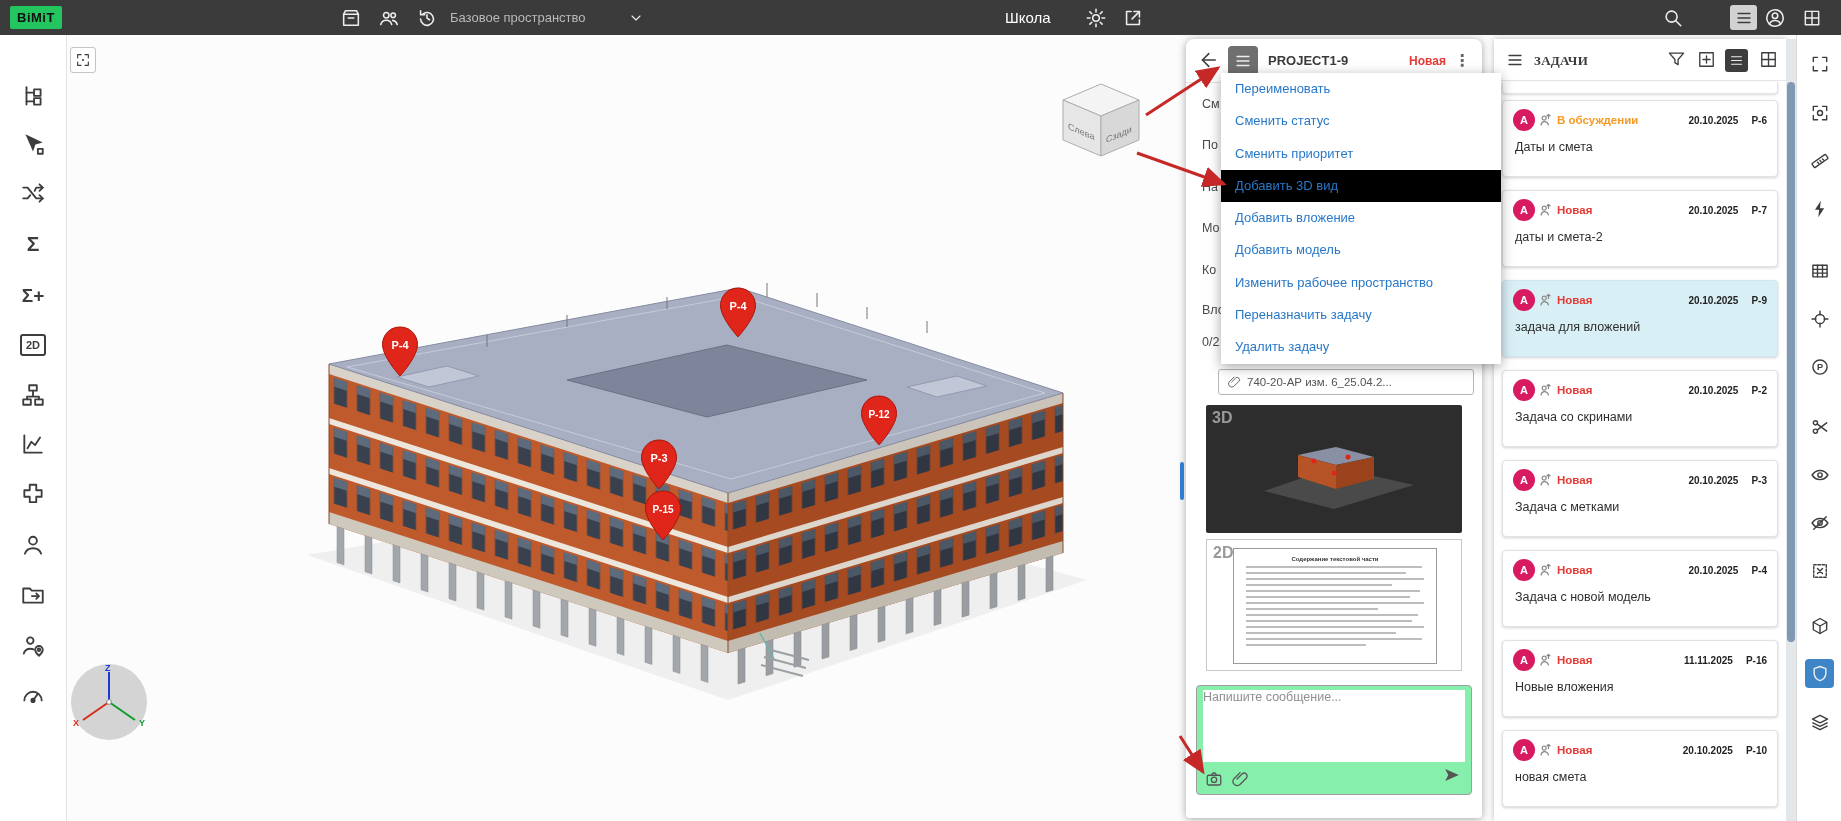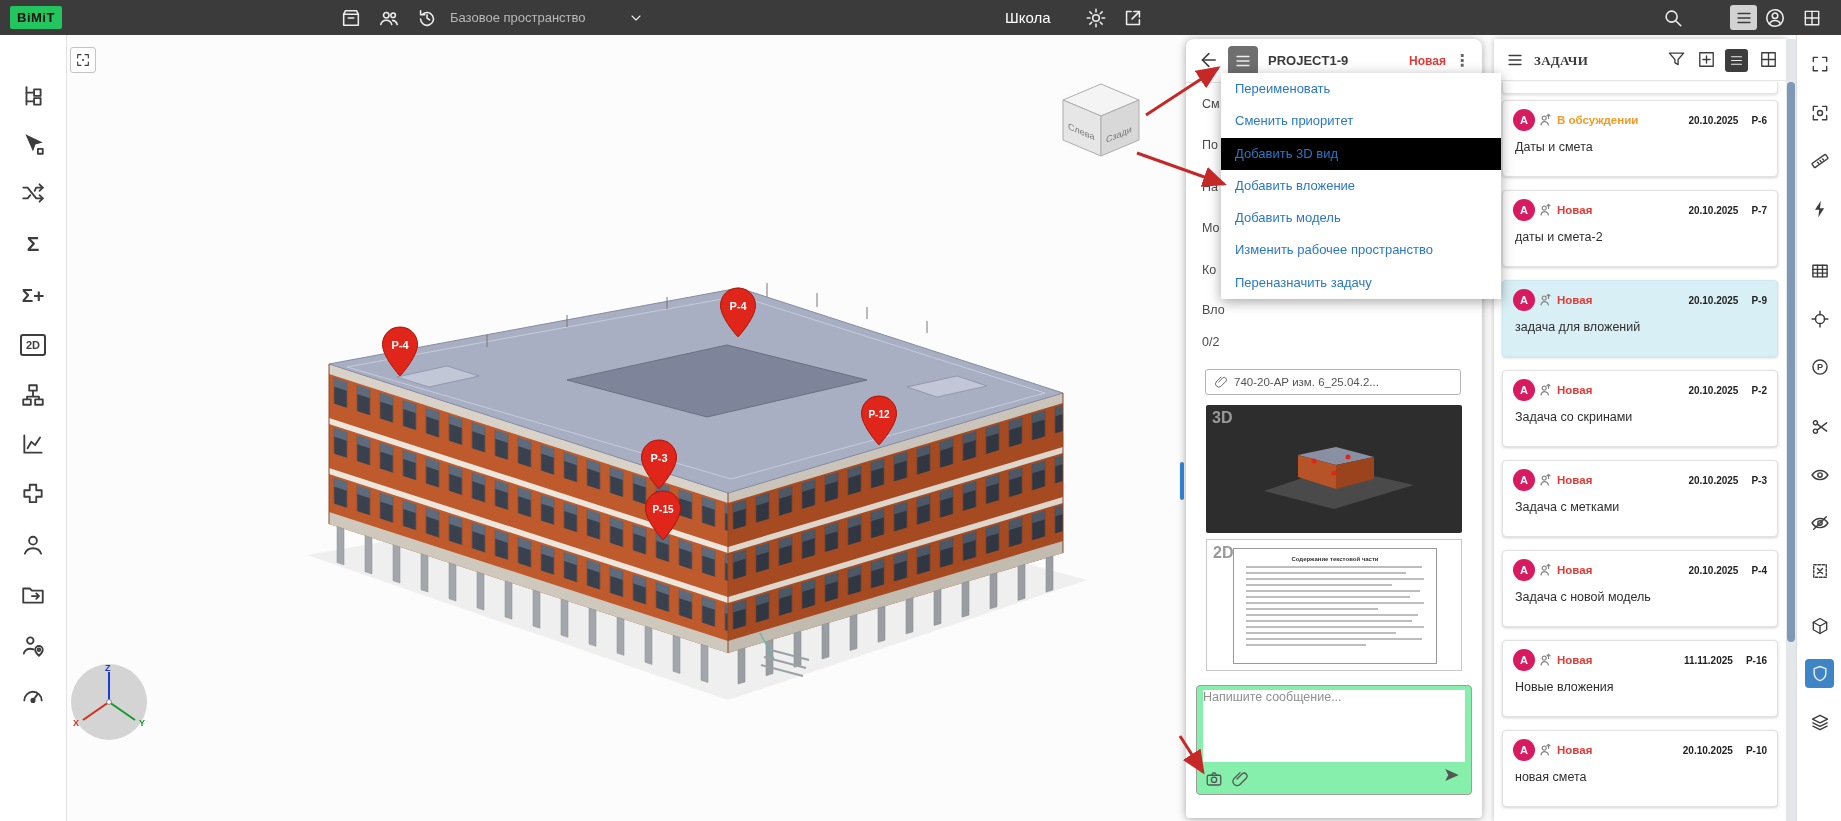--- a/index.html
+++ b/index.html
@@ -16,21 +16,21 @@
 .lbar{left:0;top:35px;width:67px;height:786px;background:#fff;border-right:1px solid #e2e2e2;z-index:15;}
 .lic{position:absolute;left:13px;width:40px;height:40px;display:flex;align-items:center;justify-content:center;border-radius:4px;}
 
 .rbar{left:1796px;top:35px;width:45px;height:786px;background:#fff;border-left:1px solid #dcdcdc;z-index:22;}
 .ric{position:absolute;left:8px;width:29px;height:29px;display:flex;align-items:center;justify-content:center;border-radius:4px;}
 .ric.active{background:#3d85c6;}
 
 .dpanel{left:1186px;top:39px;width:296px;height:779px;background:#fff;border-radius:8px 8px 4px 4px;box-shadow:0 1px 8px rgba(0,0,0,.35);z-index:20;}
 .dhead{position:absolute;left:0;top:0;width:100%;height:44px;border-bottom:1px solid #e4e4e4;}
 .frag{position:absolute;left:16px;font-size:12.5px;color:#4a4a4a;white-space:nowrap;}
-.chip{position:absolute;left:19px;top:330px;width:256px;height:26px;border:1px solid #b5b5b5;border-radius:3px;display:flex;align-items:center;gap:6px;padding:0 8px;font-size:11.5px;color:#555;white-space:nowrap;overflow:hidden;}
+.chip{position:absolute;left:32px;top:330px;width:256px;height:26px;border:1px solid #b5b5b5;border-radius:3px;display:flex;align-items:center;gap:6px;padding:0 8px;font-size:11.5px;color:#555;white-space:nowrap;overflow:hidden;}
 .prev3d{position:absolute;left:20px;top:366px;width:256px;height:128px;background:#2d2d2d;border-radius:2px;}
 .prev2d{position:absolute;left:20px;top:500px;width:256px;height:132px;background:#fff;border:1px solid #c9c9c9;}
 .plabel{position:absolute;left:6px;top:4px;font-size:16px;font-weight:bold;color:#999;}
 .docpage{position:absolute;left:26px;top:8px;width:204px;height:116px;border:1px solid #9a9a9a;background:#fff;overflow:hidden;}
 .doctitle{margin-top:7px;text-align:center;font-size:6px;font-weight:bold;color:#333;}
 .docline{height:2px;background:#bdbdbd;margin:4px 10px 0 12px;}
 .msgbox{position:absolute;left:10px;top:646px;width:276px;height:110px;border:1.5px solid #9e9e9e;border-radius:4px;background:#86efac;}
 .msgbox textarea{position:absolute;left:6px;top:4px;width:262px;height:72px;border:none;outline:none;resize:none;font-size:12.5px;color:#444;}
 .msgbox textarea::placeholder{color:#8f8f8f;}
 
@@ -434,26 +434,28 @@
           </svg>
         </div>
       <div class="abs" style="right:10px;bottom:6px;"><svg width="18" height="18" viewBox="0 0 24 24">
             <path d="M3 20l18-8L3 4l4 8z" fill="#555"></path>
           </svg></div>
     </div>
   </div>
 
   <div class="menu abs">
     <div class="mi">Переименовать</div>
+    <div class="mi">Сменить статус</div>
     <div class="mi">Сменить приоритет</div>
     <div class="mi hl">Добавить 3D вид</div>
     <div class="mi">Добавить вложение</div>
     <div class="mi">Добавить модель</div>
     <div class="mi">Изменить рабочее пространство</div>
     <div class="mi">Переназначить задачу</div>
+    <div class="mi">Удалить задачу</div>
   </div>
 
   <div class="tpanel abs">
     <div class="thead">
       <div class="abs" style="left:12px;top:12px;">
           <svg class="ic" width="18" height="18" viewBox="0 0 24 24">
             <path d="M4 6h16M4 12h16M4 18h16"></path>
           </svg>
         </div>
       <div class="abs" style="left:40px;top:14px;font-size:13px;font-weight:bold;color:#3a3a3a;letter-spacing:.3px;font-family:Liberation Serif, serif;">ЗАДАЧИ</div>

